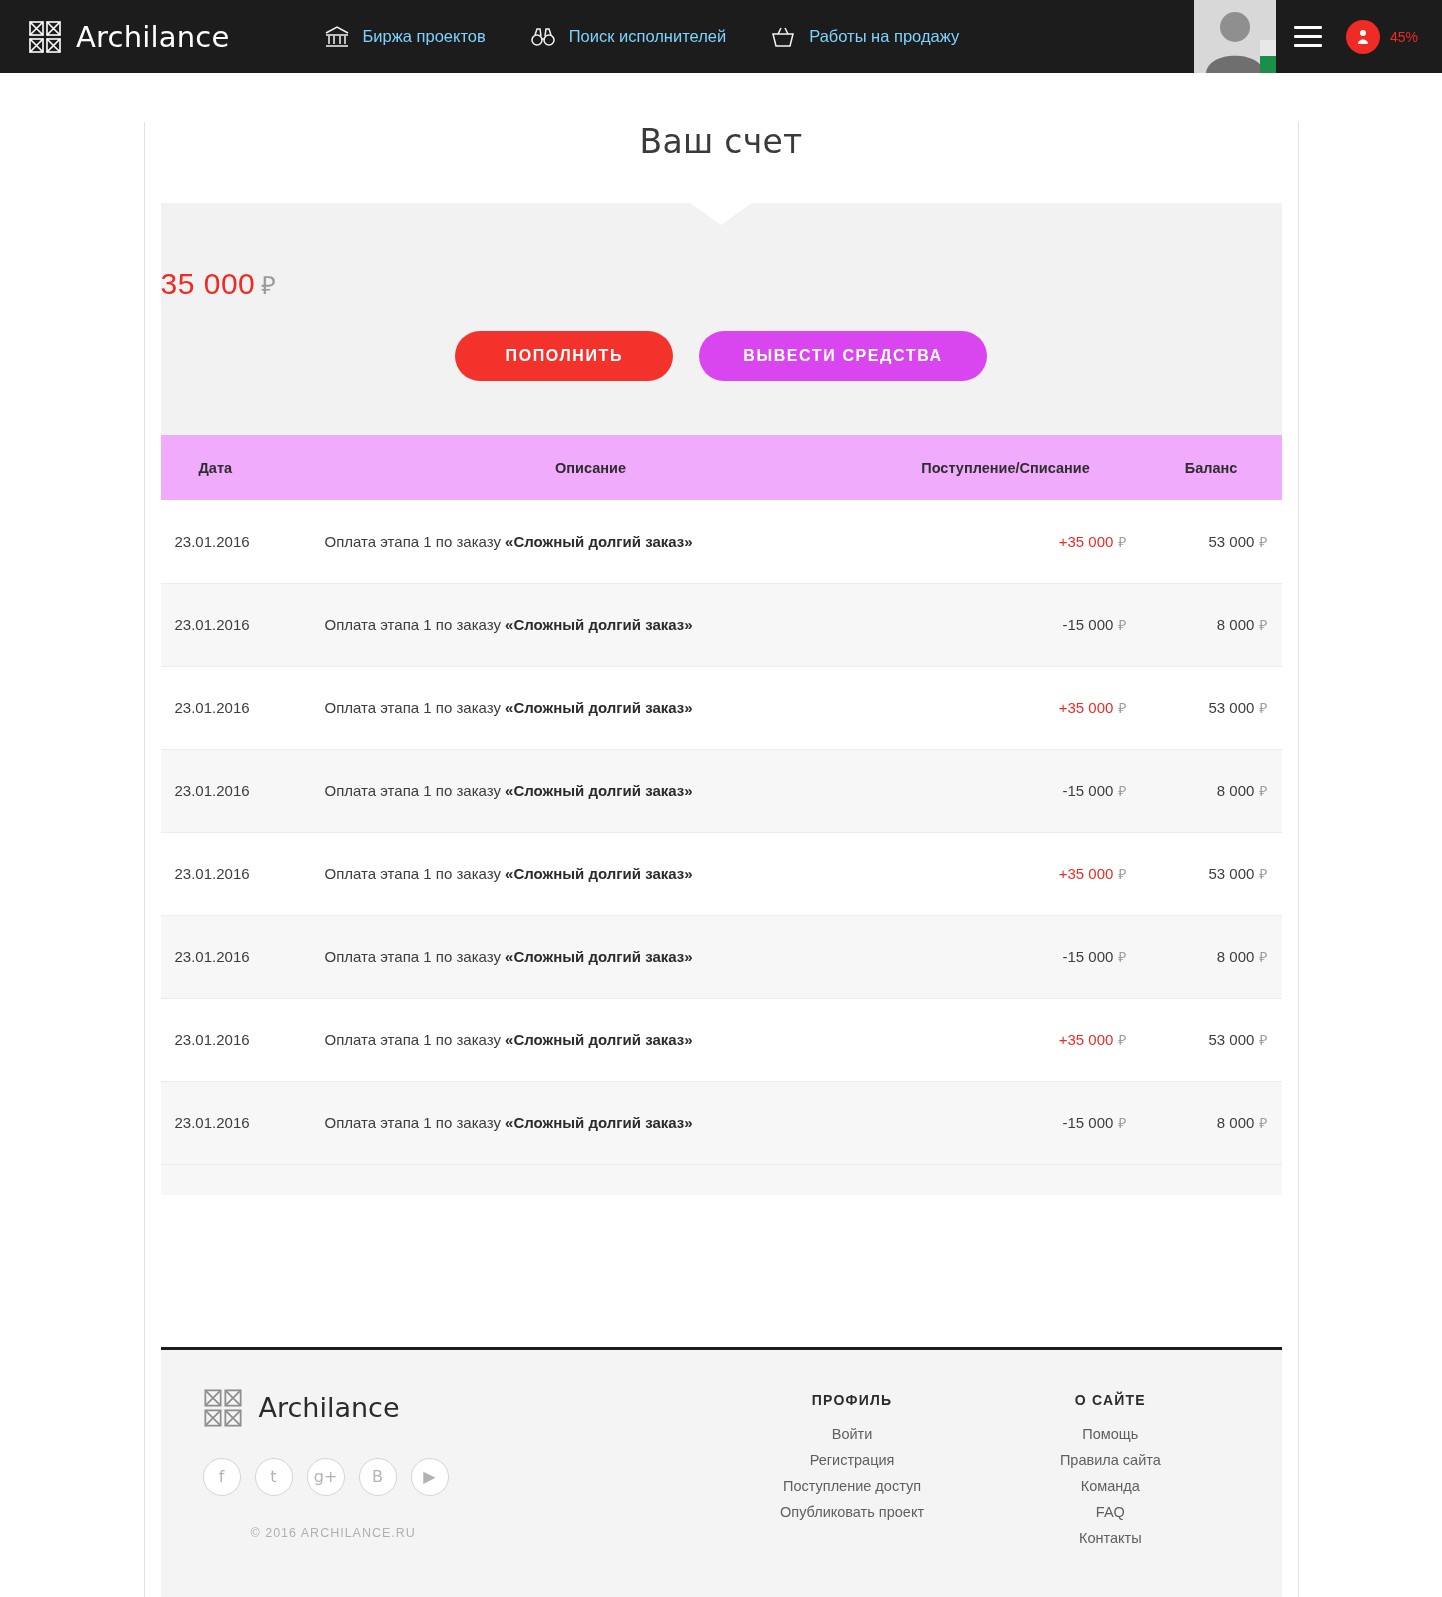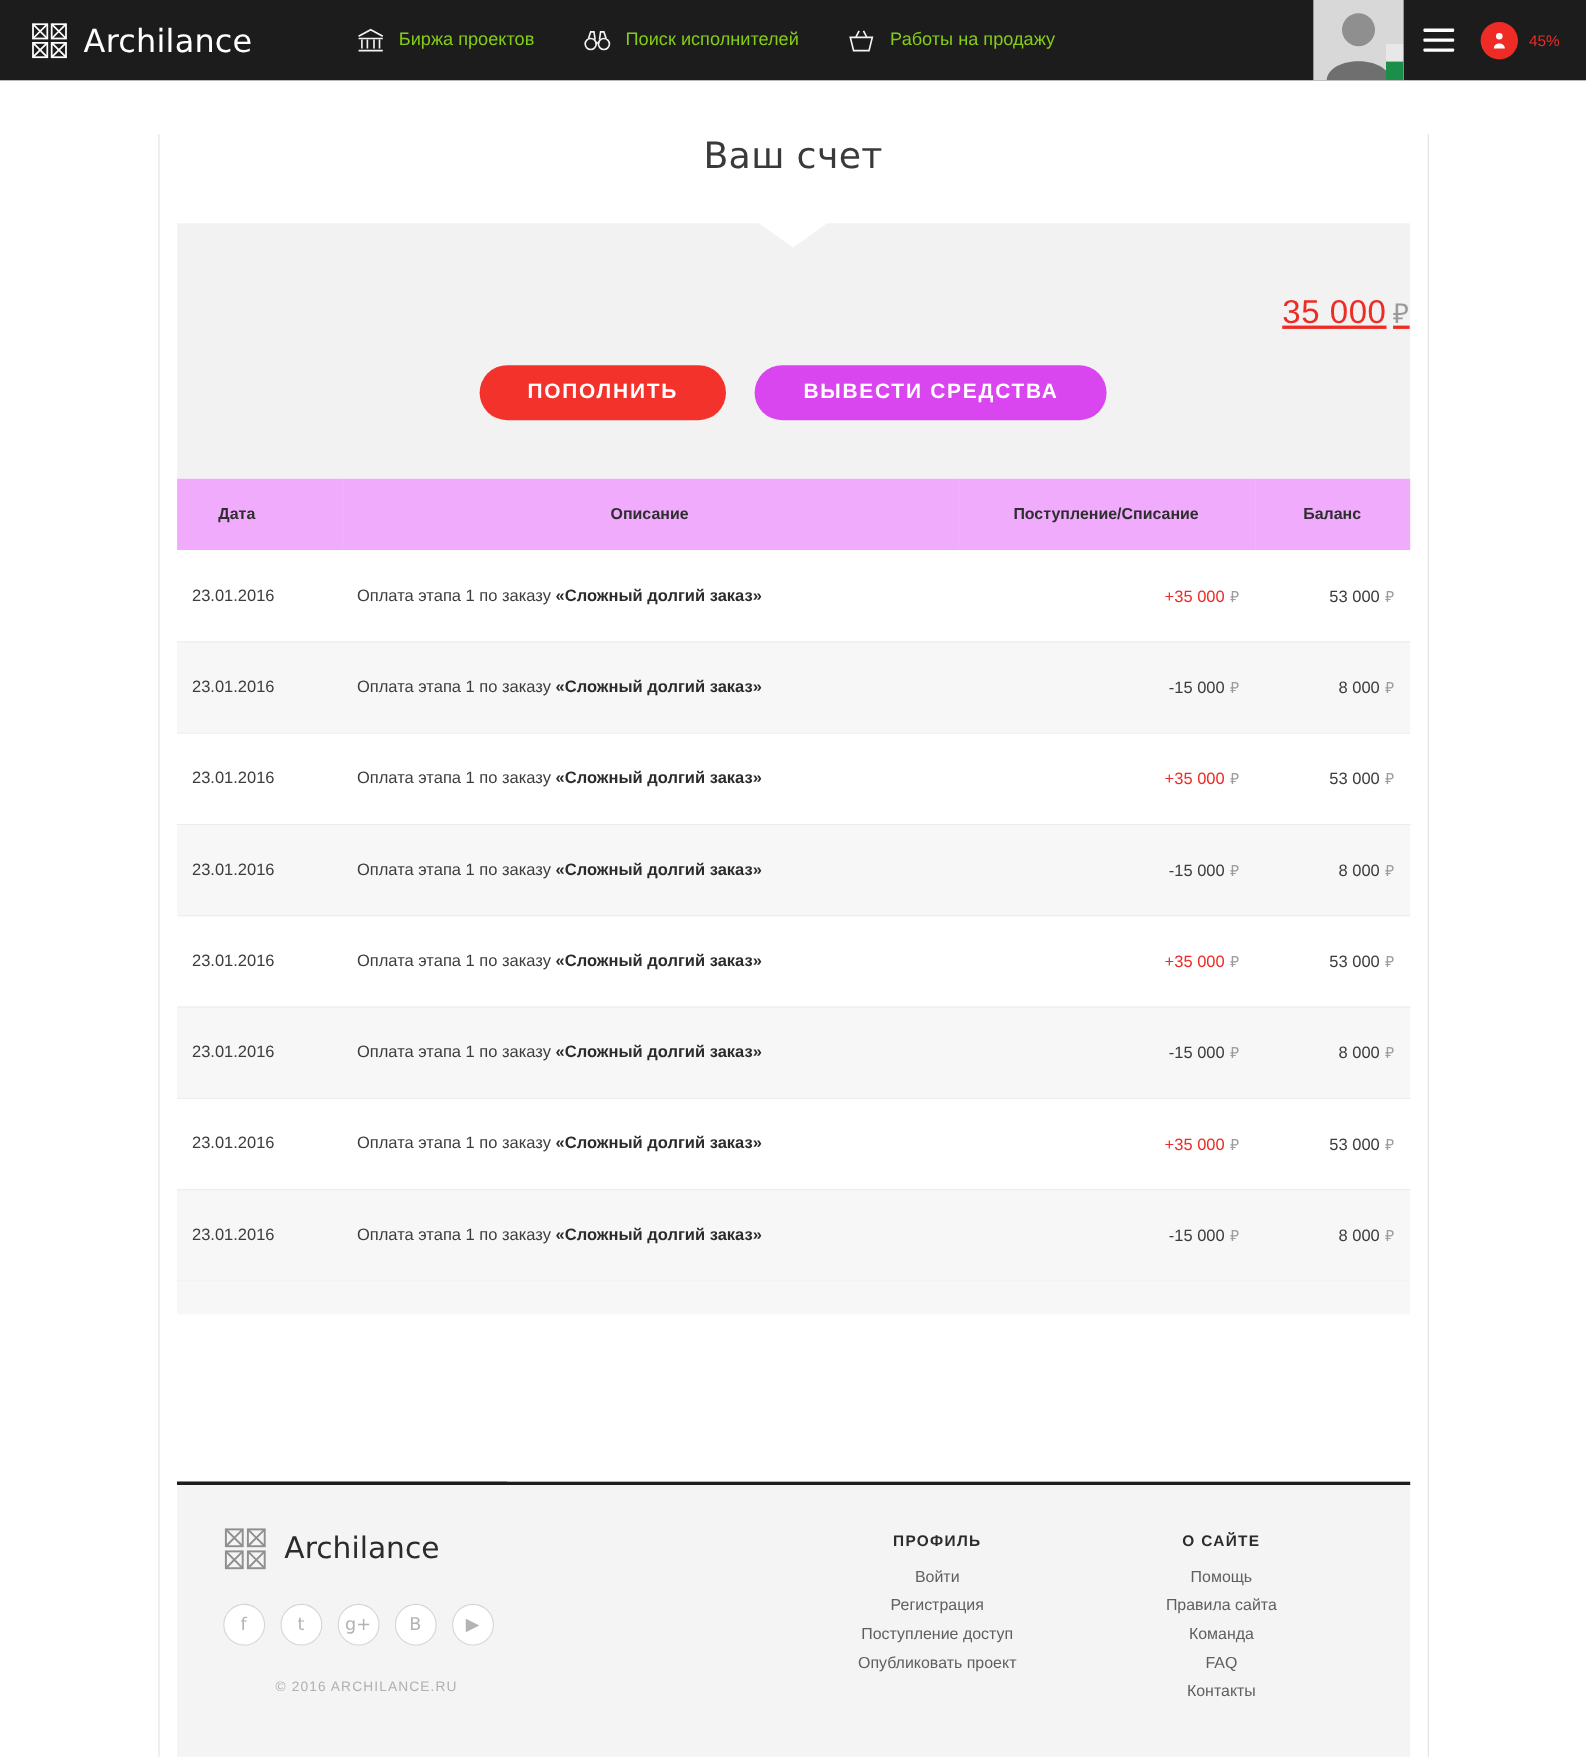--- a/index.html
+++ b/index.html
@@ -33,21 +33,21 @@
     font-family: "DejaVu Sans", sans-serif;
     font-weight: 400;
   }
   .nav {
     display: flex; align-items: center;
     margin-left: 94px;
     gap: 44px;
   }
   .nav-item {
     display: flex; align-items: center; gap: 13px;
-    color: #84cc16;
+    color: #7dd3fc;
     font-size: 16.5px;
     cursor: pointer;
     white-space: nowrap;
     text-align: right;
   }
   .nav-icon { width: 26px; height: 24px; display: block; opacity: .95; }
 
   .header-right {
     position: absolute; right: 0; top: 0; height: 73px;
     display: flex; align-items: center;
@@ -108,37 +108,36 @@
   .notch {
     position: absolute;
     top: 0; left: 50%;
     transform: translateX(-50%);
     width: 0; height: 0;
     border-left: 31px solid transparent;
     border-right: 31px solid transparent;
     border-top: 22px solid #ffffff;
   }
   .balance-amount {
-    text-align: right;
+    text-align: left;
     padding-top: 64px;
     color: #ee2b24;
     font-size: 30px;
     letter-spacing: .5px;
-    text-decoration: underline;
   }
   .balance-amount .cur { color: #9a9a9a; font-size: 25px; margin-left: 6px; }
   .btn-row {
     display: flex; justify-content: center; gap: 26px;
     margin-top: 30px;
   }
   .btn {
     border: none; cursor: pointer;
     height: 50px;
     border-radius: 26px;
-    font-size: 19px;
+    font-size: 16px;
     letter-spacing: 1.6px;
     font-weight: 700;
     color: #fff;
     font-family: "Liberation Sans", sans-serif;
     padding: 0 44px;
   }
   .btn-red { background: #f4322c; min-width: 218px; }
   .btn-dark { background: #d946ef; min-width: 218px; }
 
   

